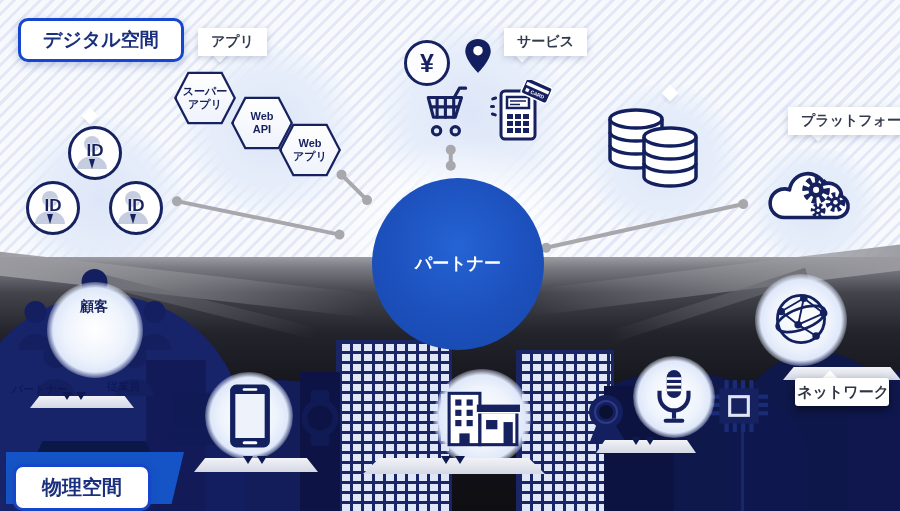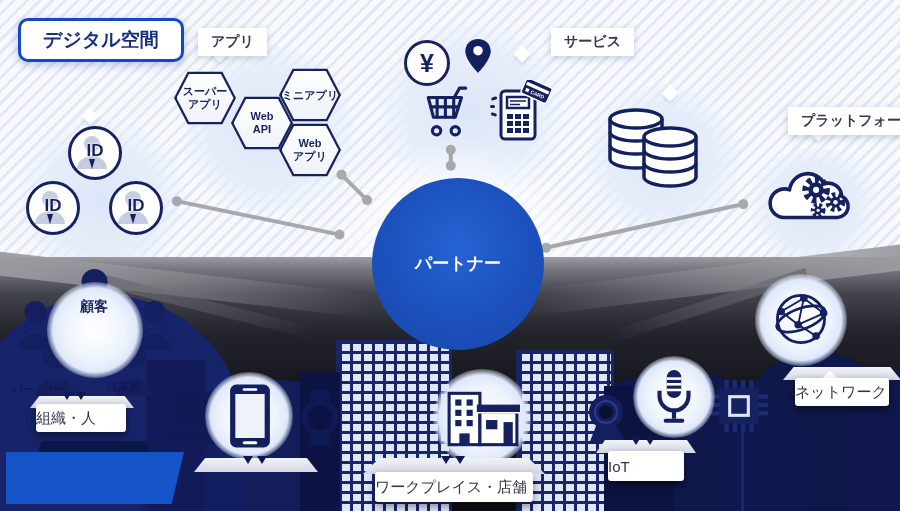--- a/index.html
+++ b/index.html
@@ -57,22 +57,22 @@
     background:linear-gradient(180deg,#9c9ca2 0%,#7c7c84 4%,#44444d 14%,#23232c 30%,#15151c 52%,#0e0e13 100%);}
   .road{position:absolute;z-index:1;}
   .mound{position:absolute;border-radius:50% 50% 0 0/65% 65% 0 0;z-index:1;}
   .bld{position:absolute;z-index:2;border:3px solid #1a2566;}
   .bld.win{background:
       repeating-linear-gradient(0deg,#1a2566 0 3px,transparent 3px 10px),
       repeating-linear-gradient(90deg,#1a2566 0 3px,#dfe6f7 3px 11px);}
   .bld.solid{border:none;}
   .halo{position:absolute;border-radius:50%;z-index:4;
     background:radial-gradient(circle,#ffffff 0%,#eef3fc 45%,#dfe8fa 62%,rgba(223,232,250,0) 74%);}
-  .blabel{position:absolute;background:#fff;color:#2f3542;font-size:15px;font-weight:normal;
-    display:flex;align-items:center;justify-content:flex-start;border-radius:3px;z-index:7;
+  .blabel{position:absolute;background:#fff;color:#2f3542;font-size:15px;font-weight:bold;
+    display:flex;align-items:center;justify-content:flex-end;border-radius:3px;z-index:7;
     box-shadow:0 4px 9px rgba(0,0,0,.45);white-space:nowrap;}
   .pedestal{position:absolute;background:linear-gradient(180deg,#f2f3f7,#d4d8e4);
     clip-path:polygon(9% 0,91% 0,100% 100%,0 100%);z-index:5;}
   .arr{position:absolute;width:0;height:0;border:5px solid transparent;border-top:8px solid #0d1950;z-index:6;}
   .iconbox{position:absolute;z-index:5;}
   .sil{position:absolute;z-index:3;}
   .small-note{position:absolute;color:#0c1452;font-size:11px;font-weight:normal;z-index:4;white-space:nowrap;}
   .kokyaku{position:absolute;color:#16215f;font-size:14px;font-weight:bold;z-index:5;}
   
   .banner-dark{position:absolute;left:30px;top:441px;width:128px;height:26px;background:#0a1747;
@@ -139,35 +139,29 @@
         <span>スーパー</span>
         <span>アプリ</span>
       </div>
   </div>
   <div class="hex" style="left:231px;top:95px;">
     <div class="in">
         <span>Web</span>
         <span>API</span>
       </div>
   </div>
-  <div class="hex" style="left:279px;top:67px;">
-    <div class="in">
-        <span>ミニアプリ</span>
-        <span></span>
-      </div>
-  </div>
   <div class="hex" style="left:279px;top:122px;">
     <div class="in">
         <span>Web</span>
         <span>アプリ</span>
       </div>
   </div>
 
   <div class="tail" style="left:516px;top:48px;"></div>
-  <div class="tip" style="left:504px;top:28px;margin-left:47px;">
+  <div class="tip" style="left:504px;top:28px;">
     <span>サービス</span>
   </div>
   <div class="yen">
       <span>¥</span>
     </div>
   <svg class="iconbox" style="left:464px;top:38px;" width="28" height="36" viewBox="0 0 26 34">
     <path d="M13 1 C6 1 1 6 1 12.6 1 21 13 33 13 33 s12 -12 12 -20.4 C25 6 20 1 13 1 z" fill="#13205f"></path>
     <circle cx="13" cy="12" r="4.5" fill="#fff"></circle>
   </svg>
   <svg class="iconbox" style="left:422px;top:84px;" width="52" height="54" viewBox="0 0 50 52">
@@ -274,26 +268,26 @@
         <path d="M98 136 a19 17 0 0 1 38 0 z"></path>
     </g>
   </svg>
   <div class="halo" style="left:47px;top:282px;width:96px;height:96px;"></div>
   <div class="kokyaku" style="left:80px;top:298px;">顧客</div>
   <div class="small-note" style="left:12px;top:382px;">パートナー</div>
   <div class="small-note" style="left:107px;top:379px;">従業員</div>
   <div class="pedestal" style="left:30px;top:396px;width:104px;height:12px;"></div>
   <div class="arr" style="left:62px;top:392px;"></div>
   <div class="arr" style="left:76px;top:392px;"></div>
-  <div class="blabel" style="left:36px;top:404px;width:90px;height:28px;">
-    <span>組織・人</span>
-  </div>
 
   <div class="banner-dark"></div>
   <div class="banner-blue"></div>
+  <div class="space-label" style="left:13px;top:464px;padding:7px 26px;font-size:20px;">
+    <span>物理空間</span>
+  </div>
 
   <svg class="sil" style="left:166px;top:390px;" width="62" height="64" viewBox="0 0 60 62">
     <rect x="8" y="4" width="44" height="32" rx="3" fill="#101a55"></rect>
     <path d="M2 42 h56 l-7 11 H9 z" fill="#101a55"></path>
   </svg>
   <svg class="sil" style="left:296px;top:388px;" width="48" height="60" viewBox="0 0 46 58">
     <rect x="14" y="2" width="18" height="13" rx="3" fill="#101a55"></rect>
     <rect x="14" y="43" width="18" height="13" rx="3" fill="#101a55"></rect>
     <circle cx="23" cy="29" r="15" fill="none" stroke="#101a55" stroke-width="6"></circle>
   </svg>
@@ -322,23 +316,20 @@
     </g>
     <rect x="34" y="22" width="36" height="32" fill="#fff" stroke="#16215f" stroke-width="3"></rect>
     <rect x="31" y="15" width="42" height="8" fill="#16215f"></rect>
     <path d="M31 23 h42" stroke="#fff" stroke-width="1.5"></path>
     <rect x="40" y="30" width="11" height="9" fill="#16215f"></rect>
     <rect x="57" y="32" width="9" height="22" fill="#16215f"></rect>
   </svg>
   <div class="pedestal" style="left:363px;top:458px;width:182px;height:16px;"></div>
   <div class="arr" style="left:441px;top:456px;"></div>
   <div class="arr" style="left:455px;top:456px;"></div>
-  <div class="blabel" style="left:375px;top:472px;width:158px;height:30px;">
-    <span>ワークプレイス・店舗</span>
-  </div>
 
   <svg class="sil" style="left:582px;top:388px;" width="54" height="62" viewBox="0 0 54 62">
     <circle cx="24" cy="24" r="17" fill="#141f60"></circle>
     <circle cx="24" cy="24" r="11" fill="none" stroke="#2c3a85" stroke-width="2"></circle>
     <circle cx="24" cy="24" r="7" fill="#0a1030"></circle>
     <path d="M14 38 l-7 18 h38 l-11 -18 z" fill="#141f60"></path>
   </svg>
   <div class="halo" style="left:633px;top:356px;width:82px;height:82px;"></div>
   <svg class="iconbox" style="left:651px;top:368px;" width="46" height="60" viewBox="0 0 44 58">
     <rect x="15" y="2" width="14" height="27" rx="7" fill="#16215f"></rect>
@@ -365,23 +356,20 @@
       <rect x="46" y="14" width="10" height="4"></rect>
         <rect x="46" y="22" width="10" height="4"></rect>
         <rect x="46" y="30" width="10" height="4"></rect>
     </g>
     <rect x="9" y="8" width="38" height="34" fill="#16215f"></rect>
     <rect x="19" y="16" width="18" height="18" fill="none" stroke="#dfe5f5" stroke-width="3"></rect>
   </svg>
   <div class="pedestal" style="left:596px;top:440px;width:100px;height:13px;"></div>
   <div class="arr" style="left:631px;top:437px;"></div>
   <div class="arr" style="left:645px;top:437px;"></div>
-  <div class="blabel" style="left:608px;top:451px;width:76px;height:30px;">
-    <span>IoT</span>
-  </div>
 
   <div class="halo" style="left:755px;top:274px;width:92px;height:92px;"></div>
   <svg class="iconbox" style="left:768px;top:286px;" width="66" height="66" viewBox="0 0 70 70">
     <circle cx="35" cy="35" r="25" fill="none" stroke="#13205f" stroke-width="3"></circle>
     <ellipse cx="35" cy="35" rx="27" ry="11" fill="none" stroke="#13205f" stroke-width="3" transform="rotate(-20 35 35)"></ellipse>
     <g stroke="#13205f" stroke-width="2">
       <path d="M14 27 L38 13 M38 13 L59 29 M14 27 L32 41 M38 13 L32 41 M59 29 L32 41 M32 41 L51 53"></path>
     </g>
     <g fill="#13205f">
       <circle cx="14" cy="27" r="4"></circle>

